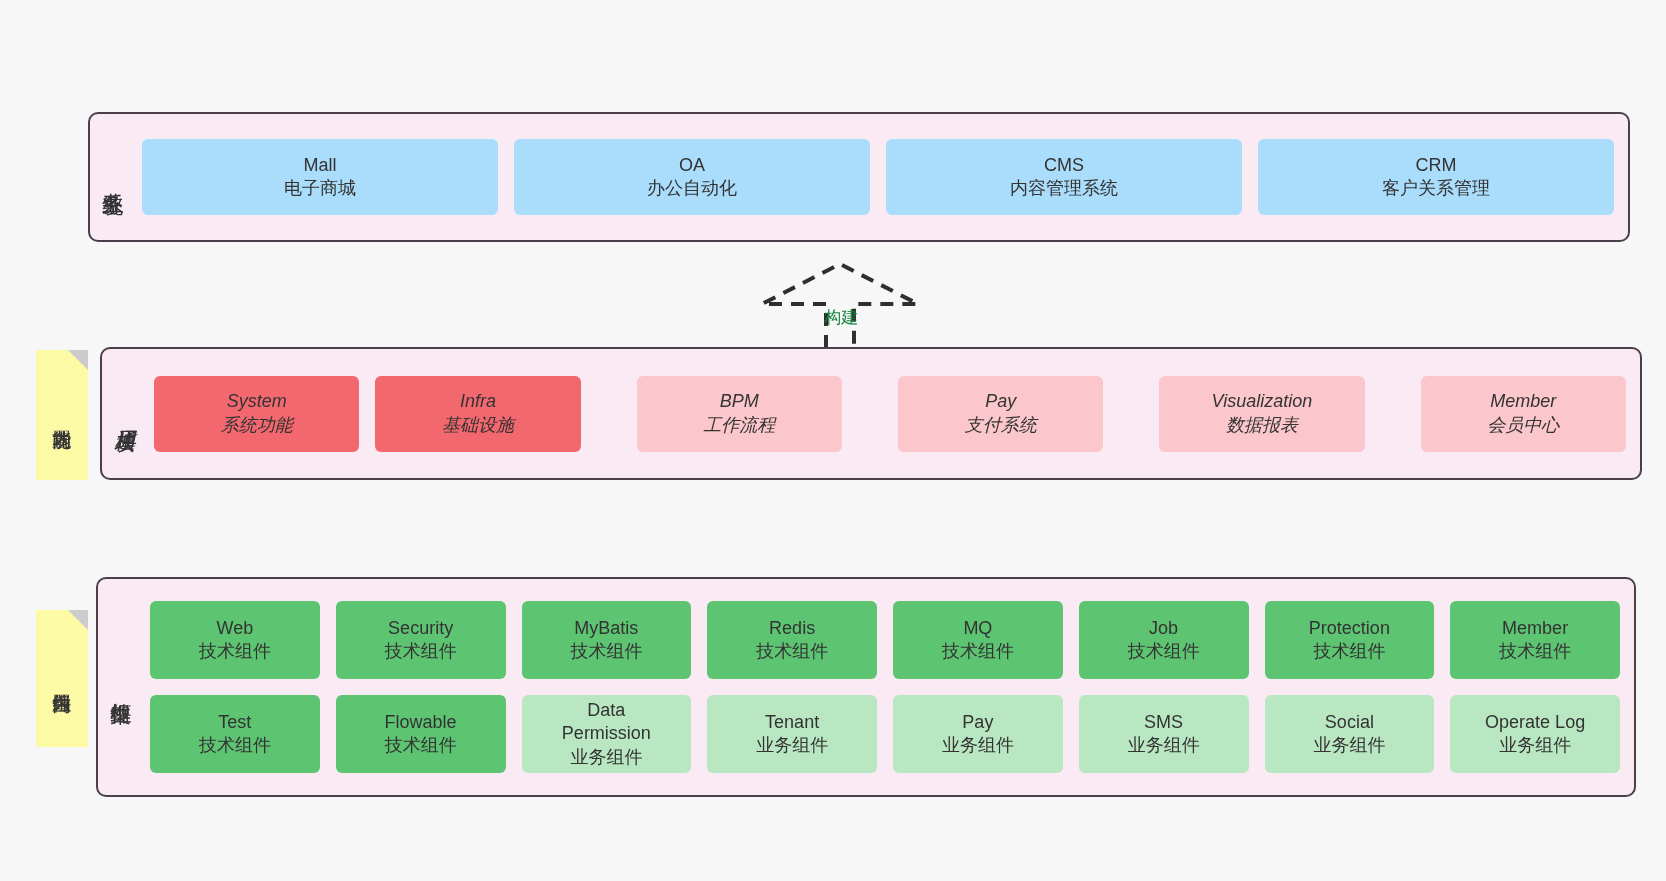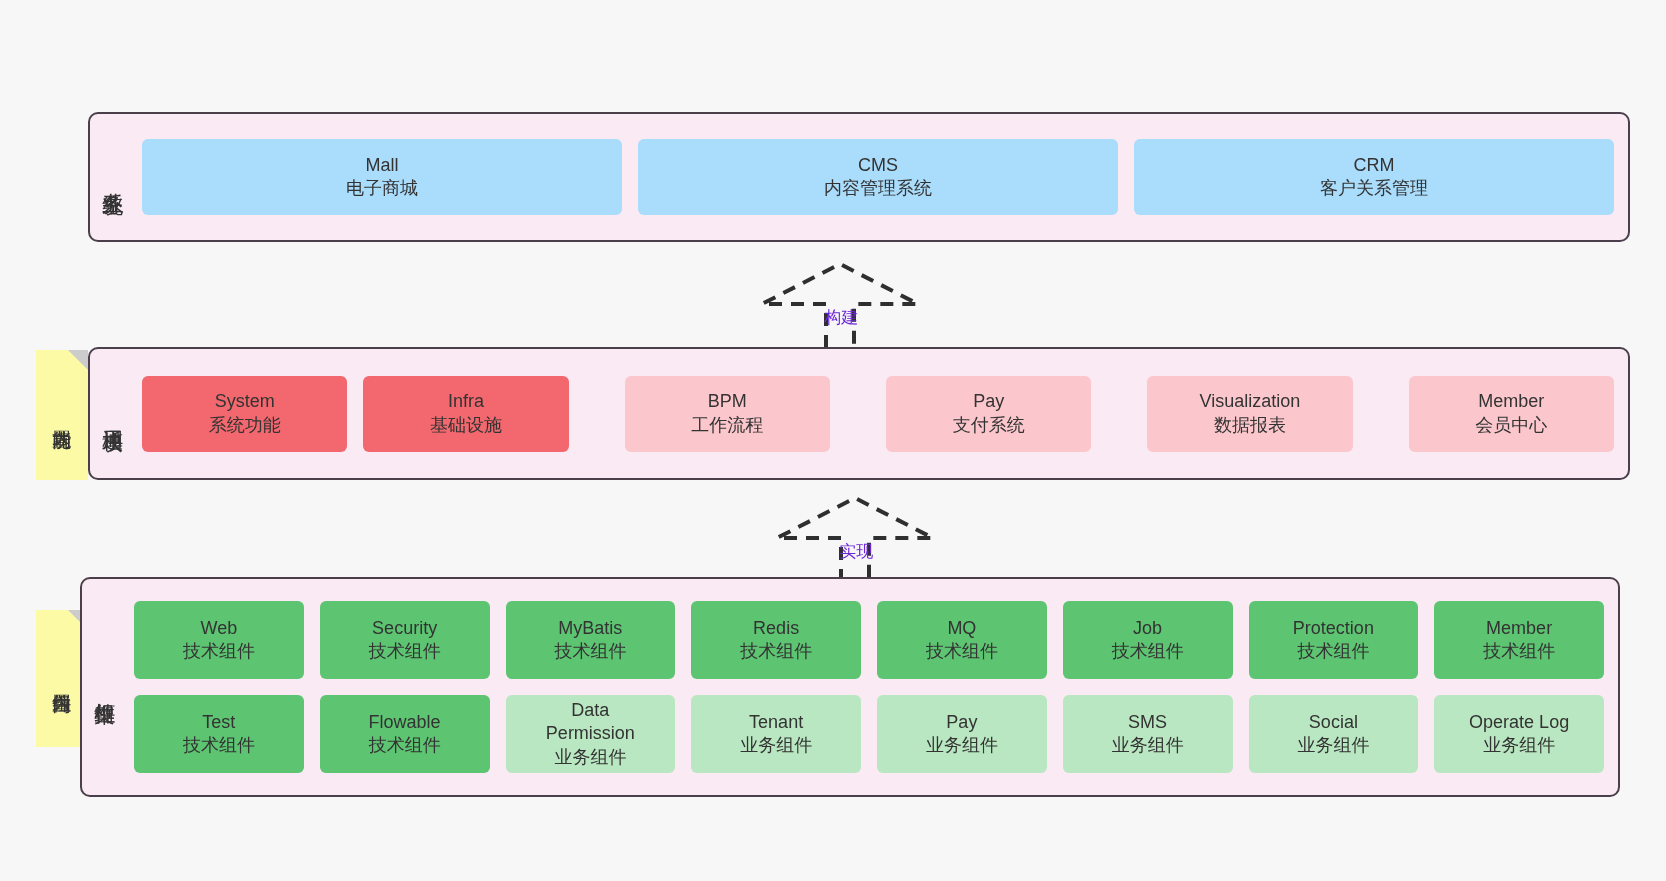--- a/index.html
+++ b/index.html
@@ -131,41 +131,45 @@
     position: absolute;
     inset: 0;
     overflow: visible;
   }
   .connector .conn-label {
     position: absolute;
     left: 50%;
     top: 48px;
     transform: translateX(-46%);
     font-size: 17px;
-    color: #6d28d9;
+    color: #15803d;
     background: transparent;
     white-space: nowrap;
     user-select: none;
     text-align: right;
   }
 </style>
 </head>
 <body>
 
 <div id="canvas">
 
   <div class="layer layer-biz" style="left:88px; top:112px; width:1542px; height:130px;">
     <div class="vlabel">业务系统</div>
     <div class="cells">
       <div class="cell-row">
         <div class="cell c-blue">
           <span class="en">Mall</span>
           <span class="cn">电子商城</span>
         </div>
         <div class="cell c-blue">
+          <span class="en">OA</span>
+          <span class="cn">办公自动化</span>
+        </div>
+        <div class="cell c-blue">
           <span class="en">CMS</span>
           <span class="cn">内容管理系统</span>
         </div>
         <div class="cell c-blue">
           <span class="en">CRM</span>
           <span class="cn">客户关系管理</span>
         </div>
       </div>
     </div>
   </div>
@@ -174,21 +178,21 @@
     <svg viewBox="0 0 160 96" width="160" height="96" aria-hidden="true">
       <path d="M 66 90 L 66 46 L 2 46 L 80 6 L 158 46 L 94 46 L 94 90" fill="none" stroke="#2f2f2f" stroke-width="4" stroke-dasharray="13 9" stroke-linecap="butt" stroke-linejoin="miter"></path>
     </svg>
     <span class="conn-label">构建</span>
   </div>
 
   <div class="note" style="left:36px; top:350px; height:130px;">
     <span>内置功能</span>
   </div>
 
-  <div class="layer layer-mod" style="left:88px; top:347px; width:1542px; height:133px;">
+  <div class="layer layer-mod" style="left:100px; top:347px; width:1542px; height:133px;font-style:italic;">
     <div class="vlabel">通用模块</div>
     <div class="cells">
       <div class="cell-row">
         <div class="cell c-red">
           <span class="en">System</span>
           <span class="cn">系统功能</span>
         </div>
         <div class="cell c-red">
           <span class="en">Infra</span>
           <span class="cn">基础设施</span>
@@ -206,32 +210,26 @@
           <span class="cn">数据报表</span>
         </div>
         <div class="cell c-pink">
           <span class="en">Member</span>
           <span class="cn">会员中心</span>
         </div>
       </div>
     </div>
   </div>
 
-  <div class="connector" style="left:775px; top:492px;">
-    <svg viewBox="0 0 160 96" width="160" height="96" aria-hidden="true">
-      <path d="M 66 90 L 66 46 L 2 46 L 80 6 L 158 46 L 94 46 L 94 90" fill="none" stroke="#2f2f2f" stroke-width="4" stroke-dasharray="13 9" stroke-linecap="butt" stroke-linejoin="miter"></path>
-    </svg>
-    <span class="conn-label">实现</span>
-  </div>
 
   <div class="note" style="left:36px; top:610px; height:137px;">
     <span>内置组件</span>
   </div>
 
-  <div class="layer layer-frame" style="left:80px; top:577px; width:1540px; height:220px;">
+  <div class="layer layer-frame" style="left:96px; top:577px; width:1540px; height:220px;">
     <div class="vlabel">框架组件</div>
     <div class="cells">
 
       <div class="cell-row">
         <div class="cell c-green">
           <span class="en">Web</span>
           <span class="cn">技术组件</span>
         </div>
         <div class="cell c-green">
           <span class="en">Security</span>

